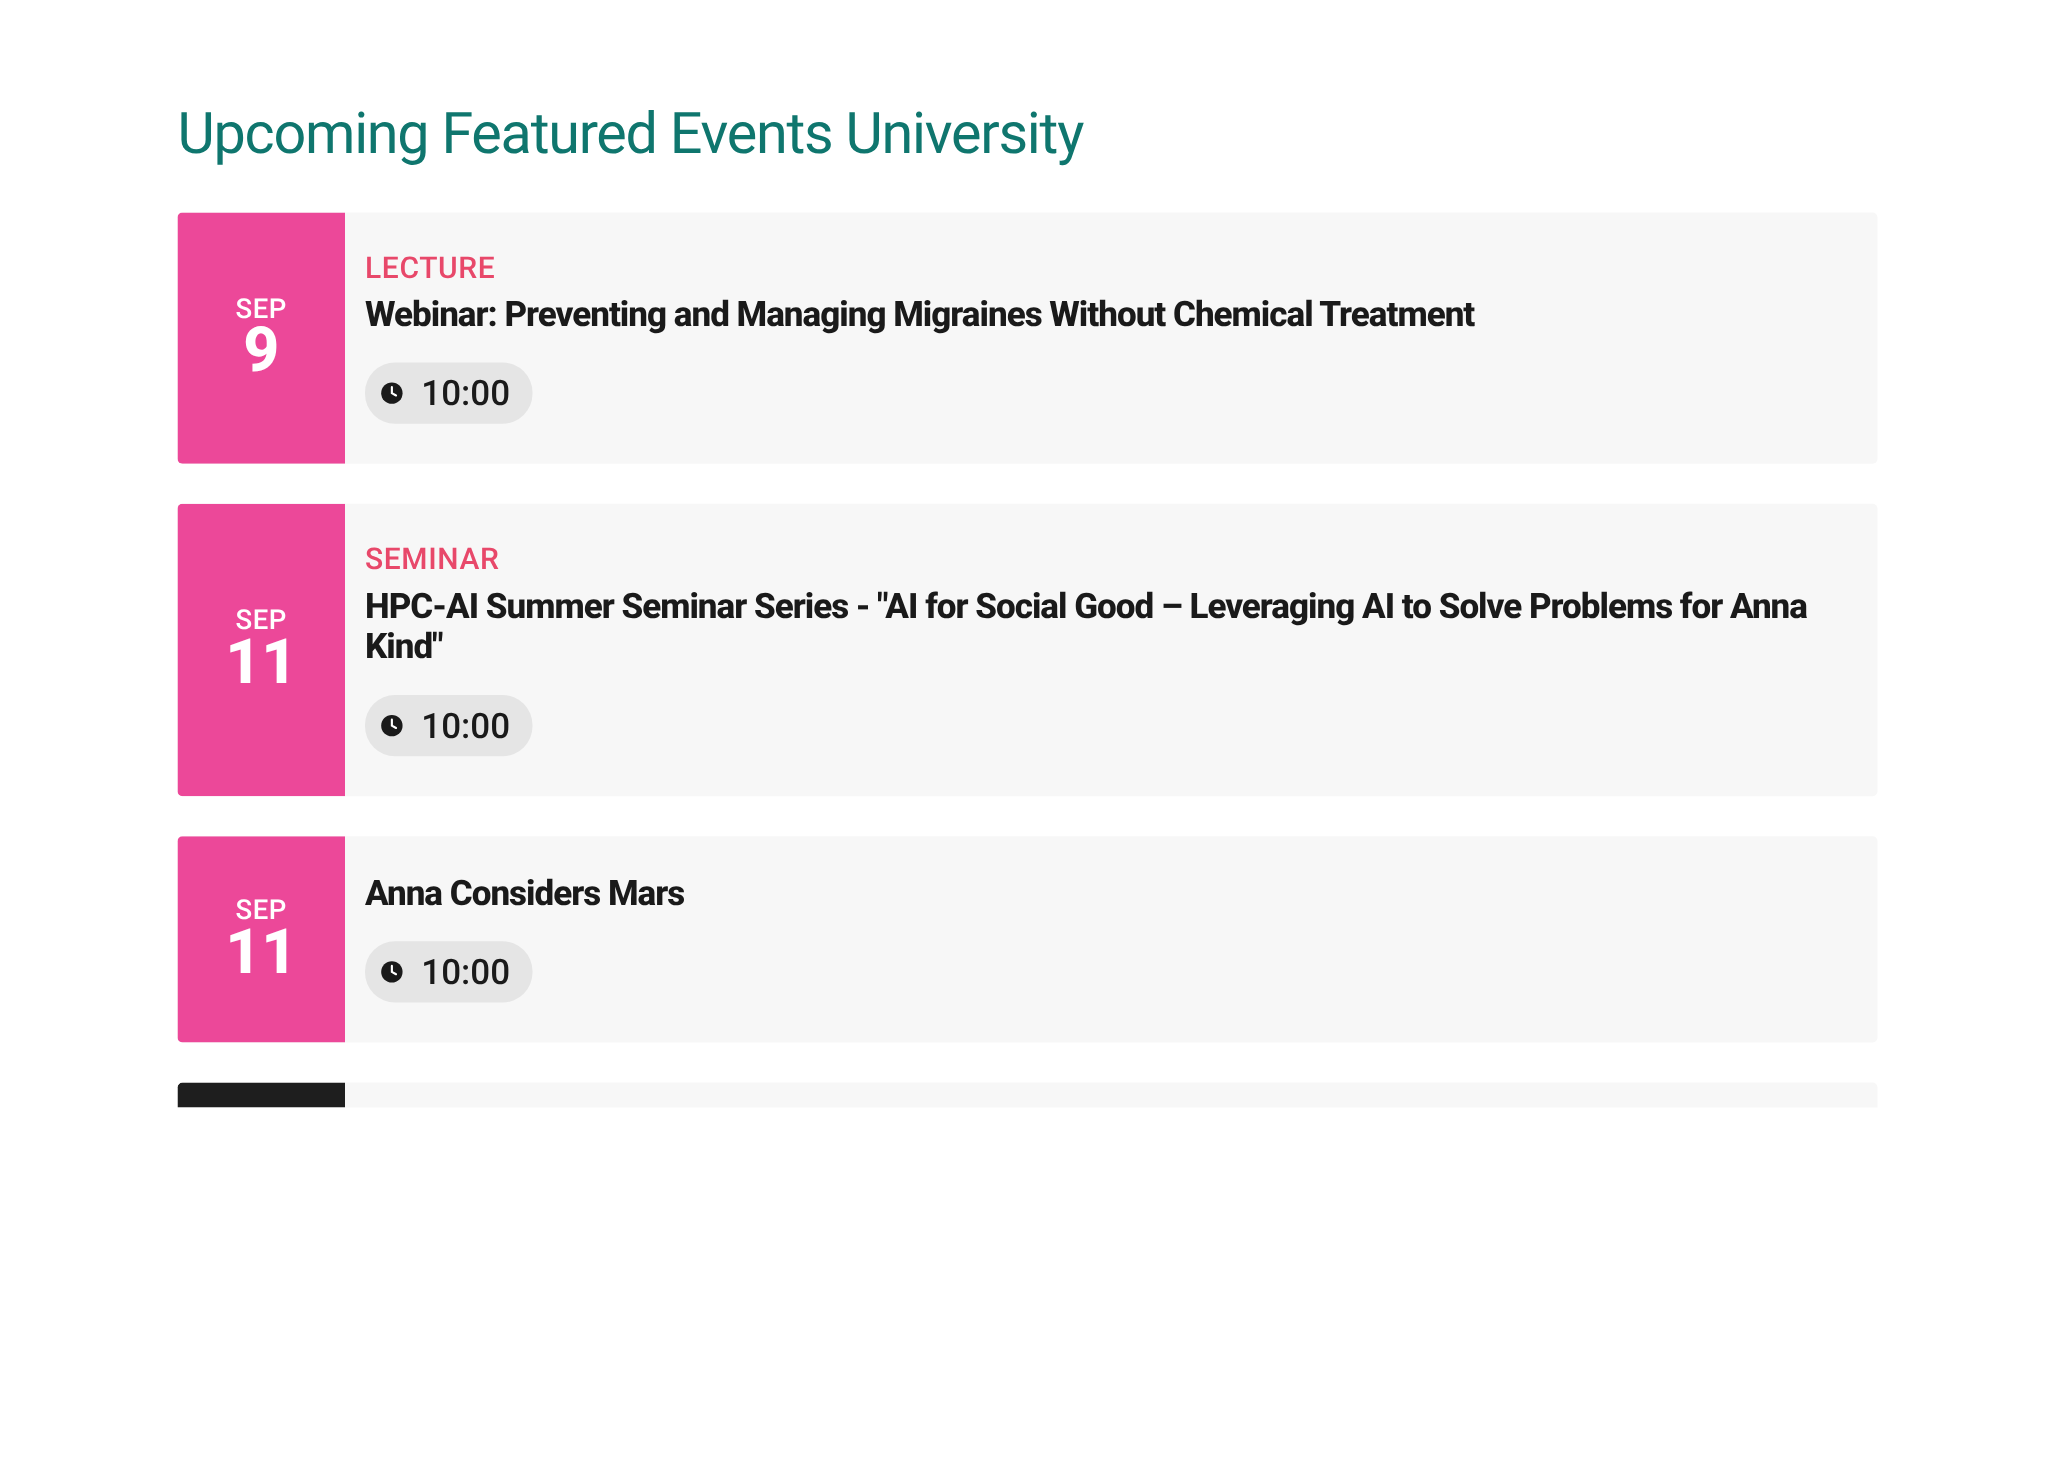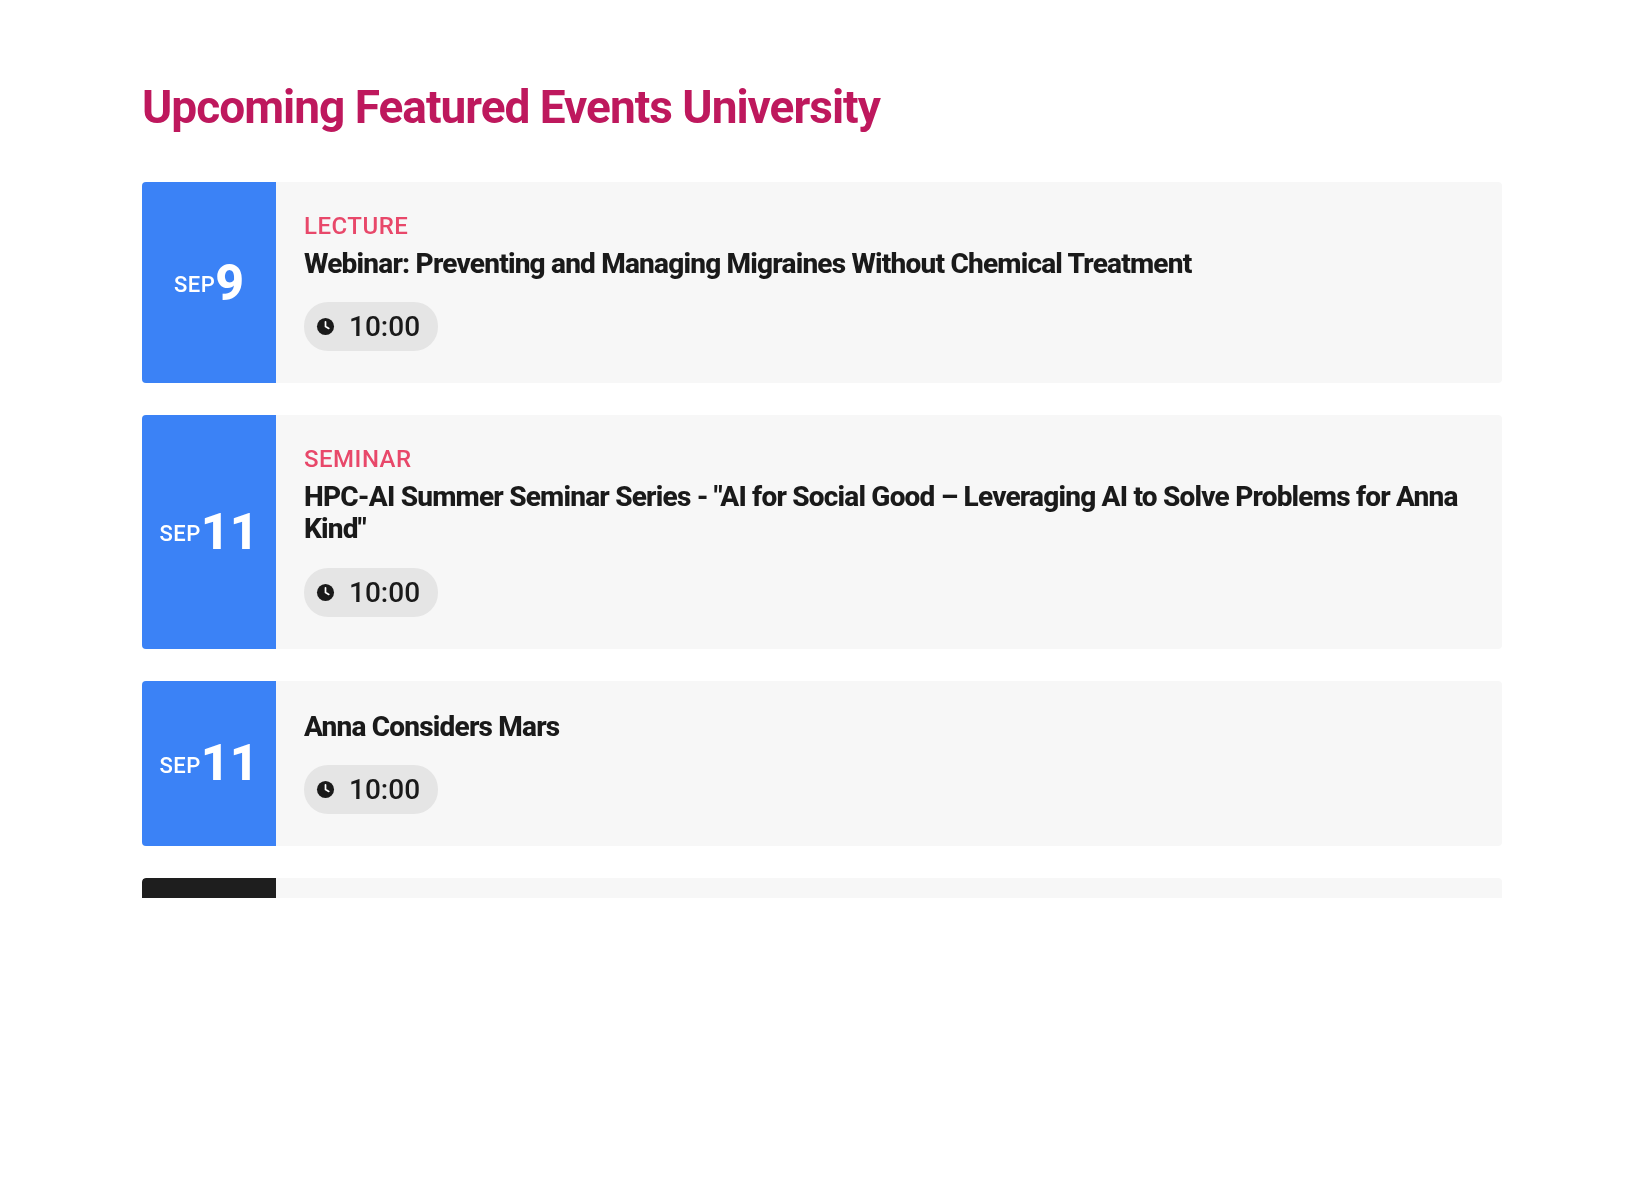--- a/index.html
+++ b/index.html
@@ -7,57 +7,57 @@
       padding: 0;
       box-sizing: border-box;
     }
     body {
       font-family: -apple-system, BlinkMacSystemFont, 'Segoe UI', Roboto, Helvetica, Arial, sans-serif;
       background: #ffffff;
       padding: 80px 142px 40px 142px;
     }
     .page-title {
       font-size: 46px;
-      font-weight: 700;
-      color: #be185d;
+      font-weight: 400;
+      color: #0f766e;
       letter-spacing: -1px;
-      margin-bottom: 48px;
+      margin-bottom: 36px;
     }
     .event-card {
       display: flex;
       margin-bottom: 32px;
       background: #f7f7f7;
       border-radius: 4px;
       overflow: hidden;
     }
     .date-block {
       width: 134px;
       min-width: 134px;
-      background: #3b82f6;
+      background: #ec4899;
       color: #ffffff;
       display: flex;
-      flex-direction: row;
+      flex-direction: column;
       align-items: center;
       justify-content: center;
       padding: 20px 0;
     }
     .date-month {
       font-size: 22px;
       font-weight: 500;
       letter-spacing: 0.5px;
       margin-bottom: -4px;
     }
     .date-day {
       font-size: 50px;
       font-weight: 800;
       line-height: 1;
     }
     .event-content {
       flex: 1;
-      padding: 30px 32px 32px 28px;
+      padding: 30px 32px 32px 16px;
     }
     .event-category {
       font-size: 24px;
       font-weight: 500;
       color: #e8486a;
       letter-spacing: 0.5px;
       margin-bottom: 8px;
     }
     .event-title {
       font-size: 28px;

